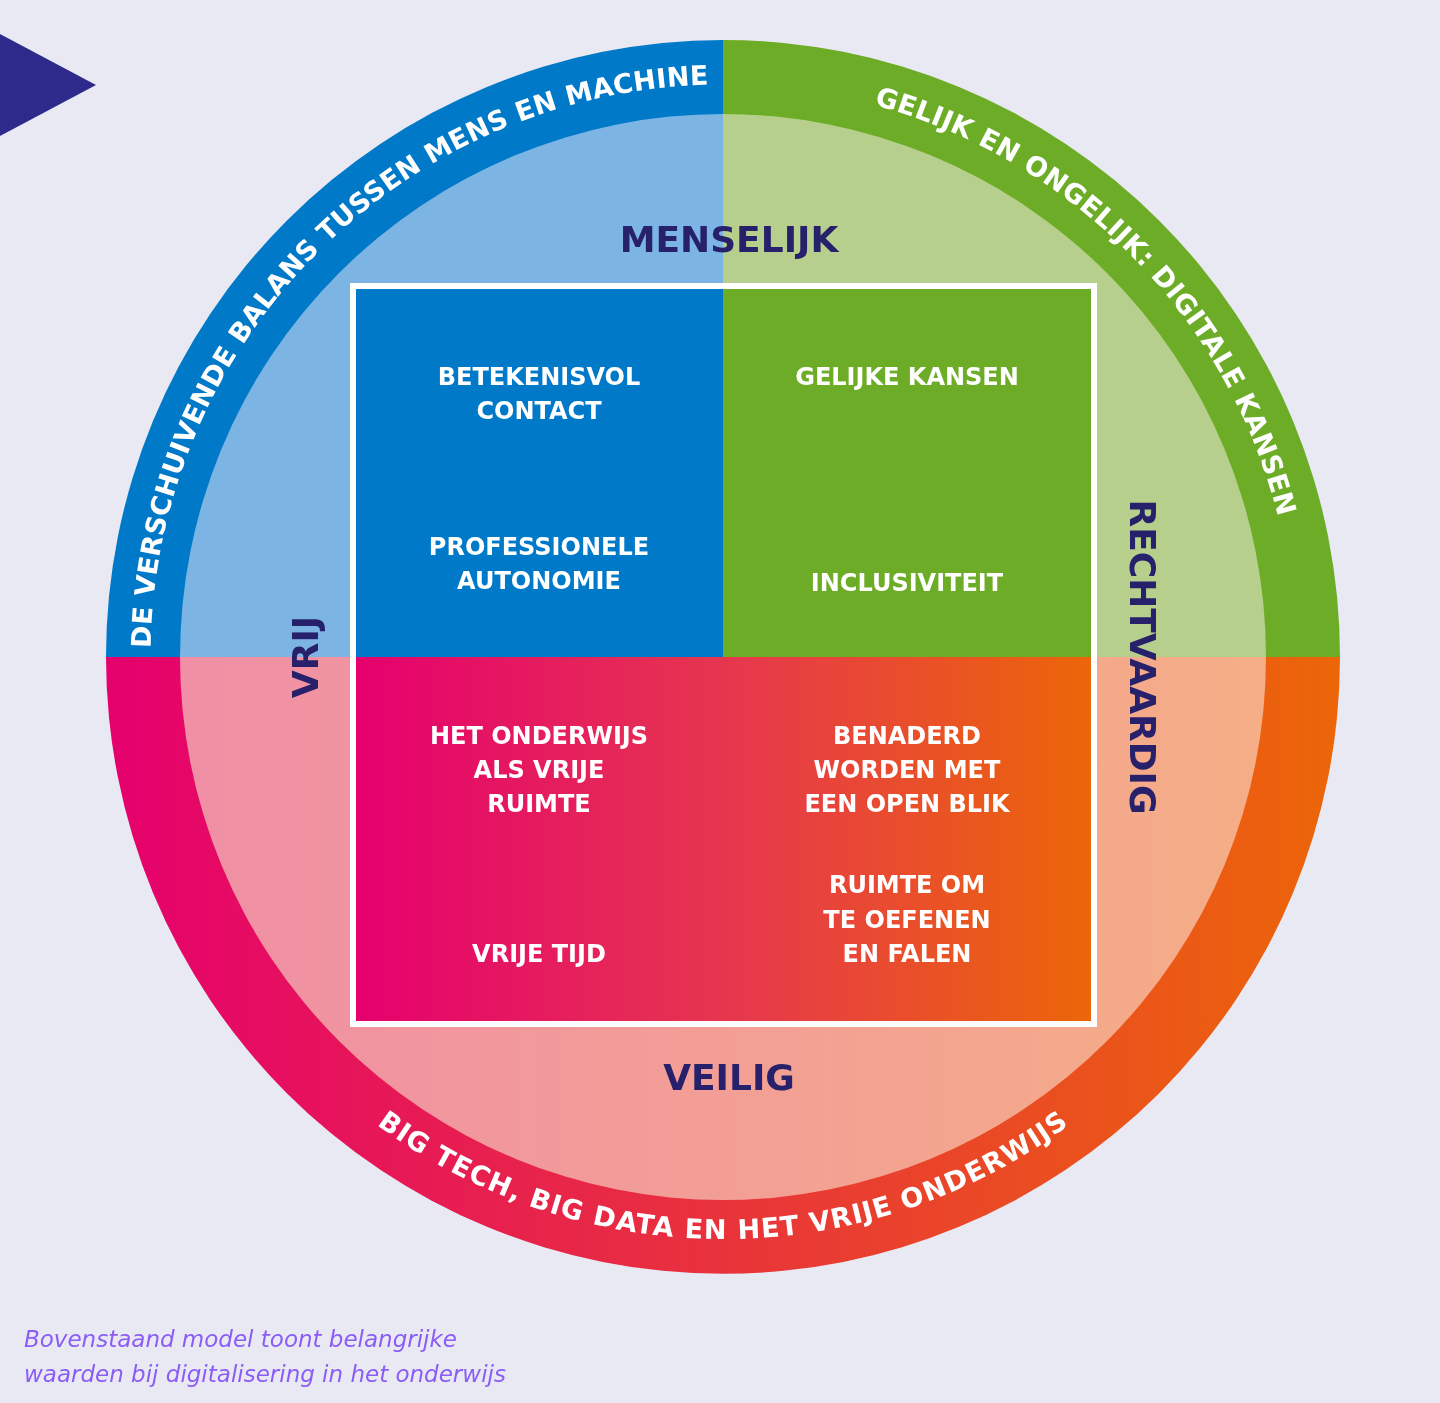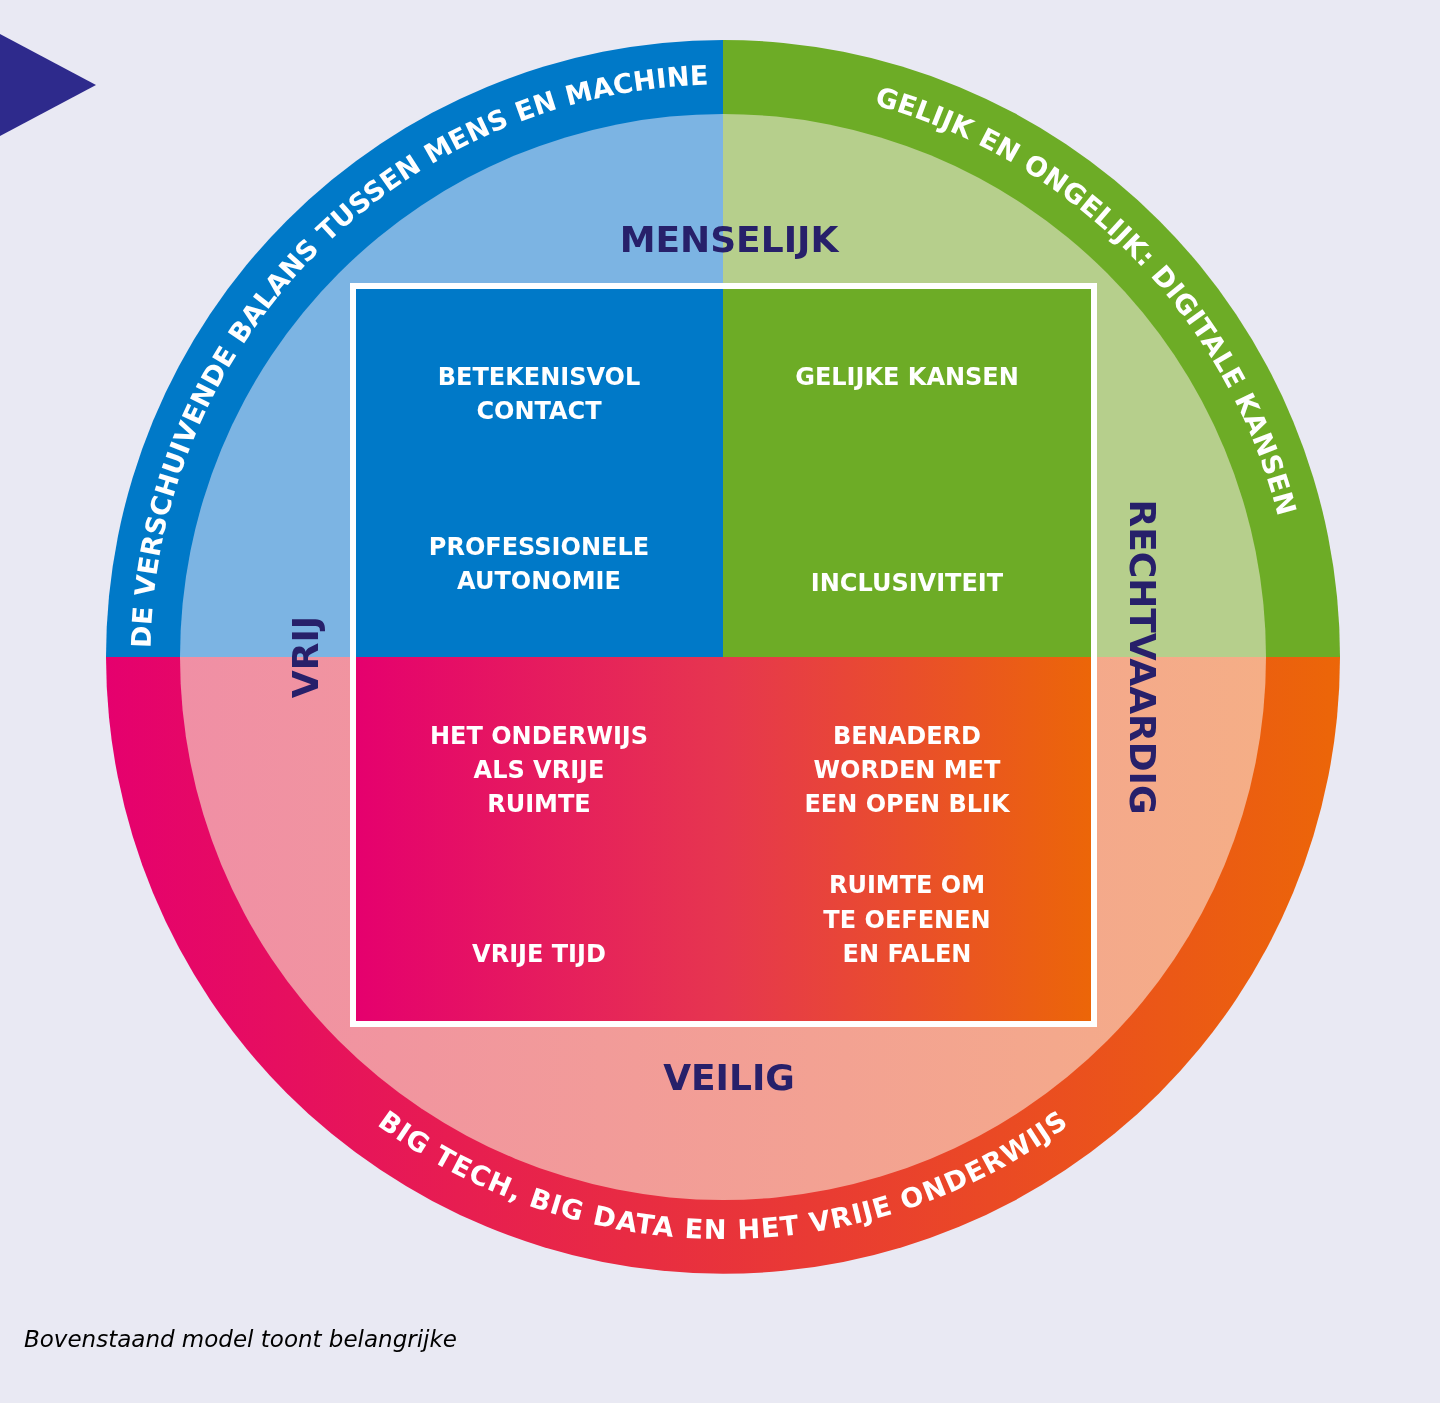--- a/index.html
+++ b/index.html
@@ -27,21 +27,21 @@
   .cell-text {
     fill: #FFFFFF;
     font-family: "DejaVu Sans", sans-serif;
     font-weight: bold;
     font-size: 24px;
   }
   .caption {
     position: absolute;
     left: 24px; top: 1322px;
     width: 620px;
-    color: #000000;
+    color: #8b5cf6;
     font-family: "DejaVu Sans", sans-serif;
     font-style: italic;
     font-size: 23px;
     line-height: 35px;
   }
 </style>
 </head>
 <body>
 
 <svg id="diagram" width="1440" height="1403" viewBox="0 0 1440 1403">
@@ -129,13 +129,14 @@
   </g>
   <g>
     <text class="cell-text" x="907" y="893" text-anchor="middle">RUIMTE OM</text>
     <text class="cell-text" x="907" y="928" text-anchor="middle">TE OEFENEN</text>
     <text class="cell-text" x="907" y="962" text-anchor="middle">EN FALEN</text>
   </g>
 </svg>
 
 <div class="caption">
   <div>Bovenstaand model toont belangrijke</div>
+  <div>waarden bij digitalisering in het onderwijs</div>
 </div>
 
 </body></html>

